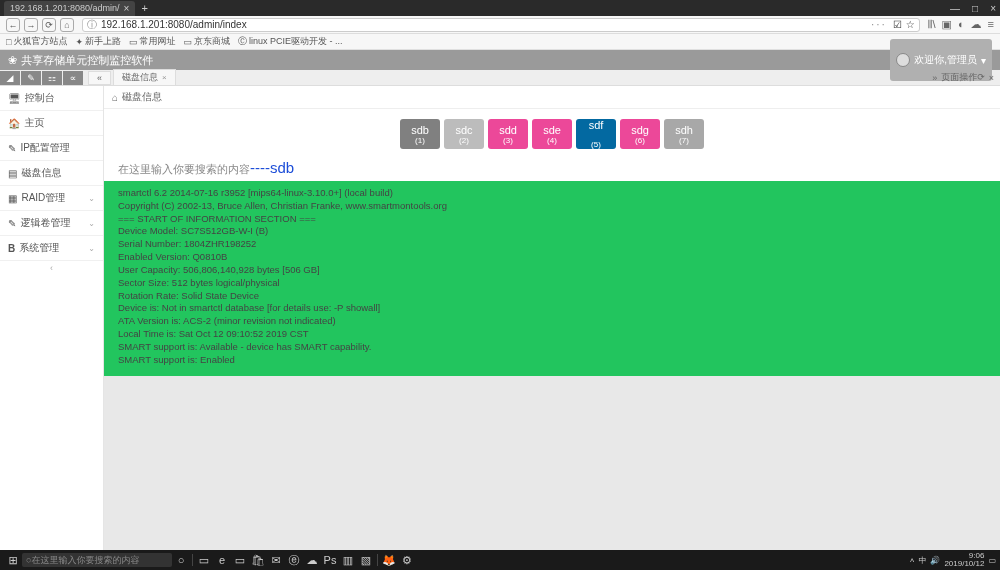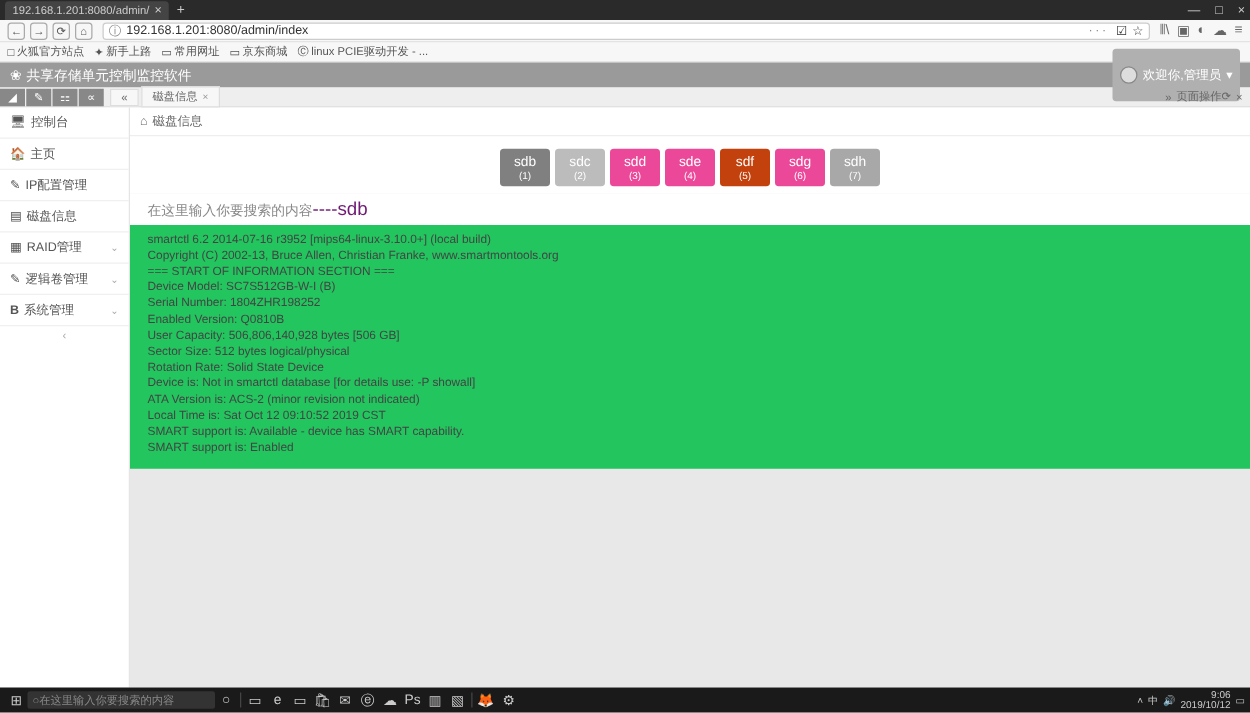--- a/index.html
+++ b/index.html
@@ -45,25 +45,25 @@
 
 
 .main { flex: 1; background: #e8e8e8; display: flex; flex-direction: column; }
 .breadcrumb { background: #fff; padding: 4px 8px; font-size: 10px; color: #666; display: flex; align-items: center; gap: 4px; border-bottom: 1px solid #eee; }
 .disk-tabs { display: flex; gap: 4px; justify-content: center; padding: 10px 0 6px; background: #fff; }
 .disk-tab { width: 40px; height: 30px; border-radius: 3px; display: flex; flex-direction: column; align-items: center; justify-content: center; color: #fff; font-size: 11px; cursor: pointer; }
 .disk-tab .num { font-size: 8px; }
 .dt-active { background: #808080; }
 .dt-light { background: #bcbcbc; }
 .dt-med { background: #ec4899; }
-.dt-dark { background: #c2410c; }
+.dt-dark { background: #0369a1; justify-content: space-between; }
 .dt-lighter { background: #a8a8a8; }
 
 .smart-title { background: #fff; padding: 4px 14px; font-size: 11px; color: #888; }
-.smart-title .big { font-size: 15px; color: #701a75; }
+.smart-title .big { font-size: 15px; color: #1d4ed8; }
 
 .info-box { background: #22c55e; margin: 0; padding: 6px 14px 10px; font-size: 9.5px; color: #444; line-height: 1.35; border: none; }
 .info-line { white-space: pre; }
 
 
 .taskbar { position: absolute; bottom: 0; left: 0; right: 0; height: 20px; background: #1a1a1a; display: flex; align-items: center; padding: 0 4px; color: #fff; font-size: 9px; }
 .tb-icon { width: 18px; height: 16px; display: flex; align-items: center; justify-content: center; cursor: pointer; color: #ccc; font-size: 11px; }
 .search-box { background: #333; height: 14px; width: 150px; display: flex; align-items: center; padding: 0 4px; color: #888; font-size: 9px; border-radius: 2px; }
 .tb-right { margin-left: auto; display: flex; align-items: center; gap: 4px; font-size: 8px; color: #ccc; text-align: right; }
 .tb-sep { width: 1px; height: 12px; background: #444; margin: 0 2px; }

